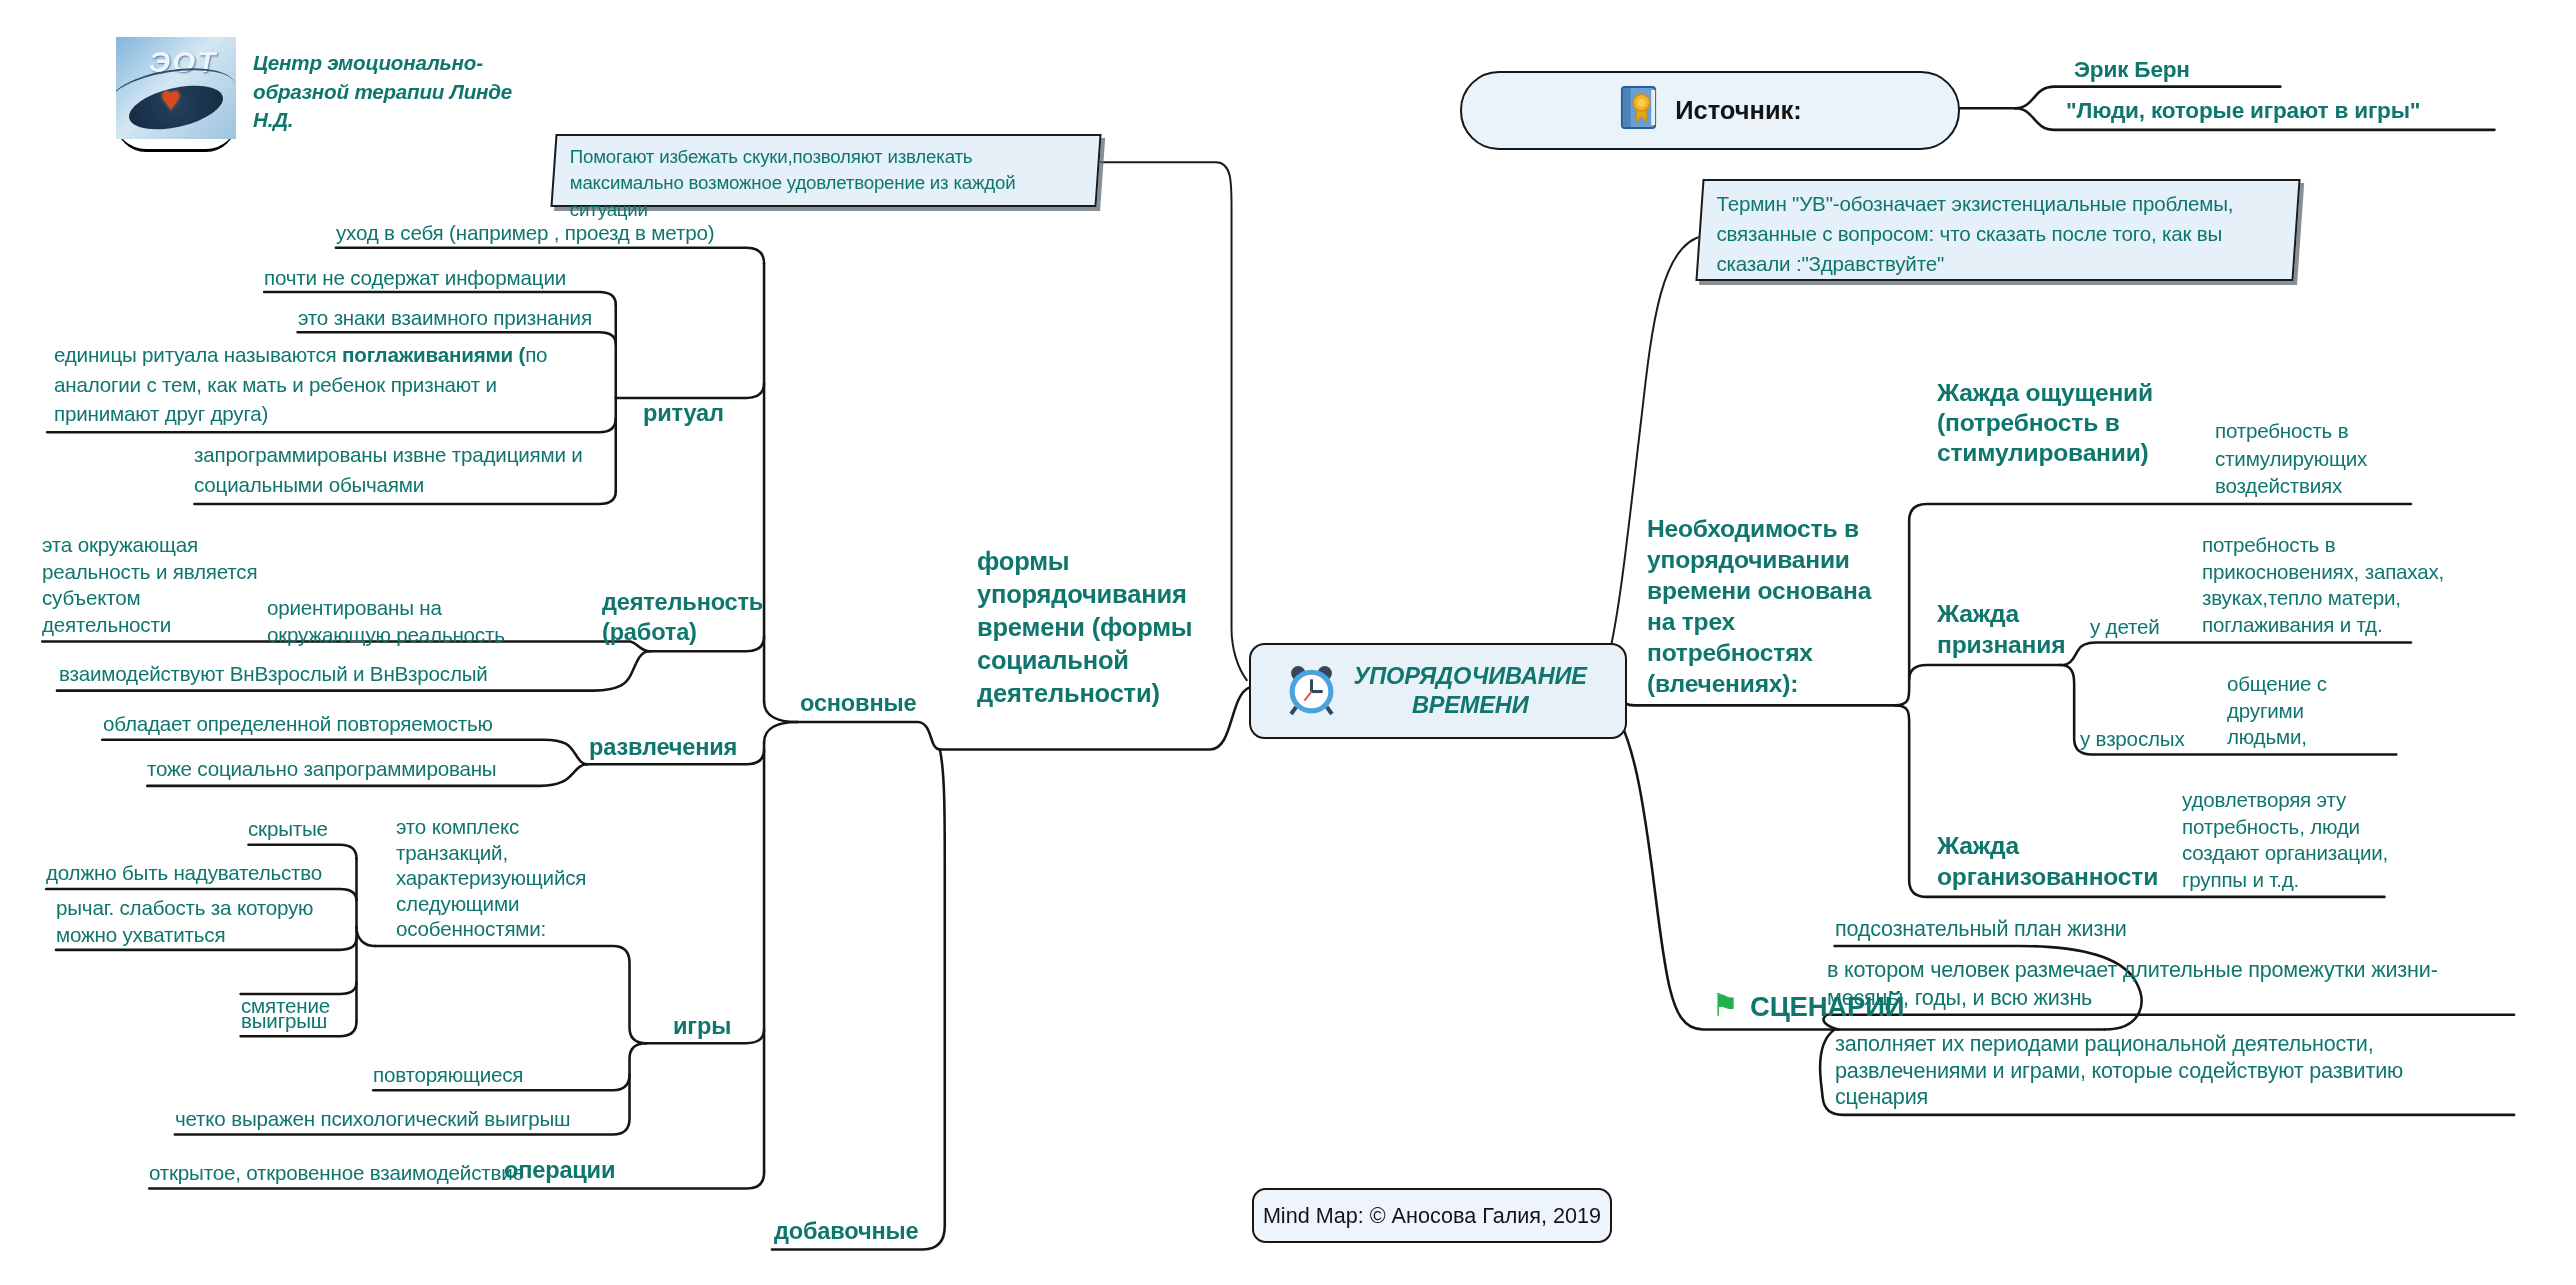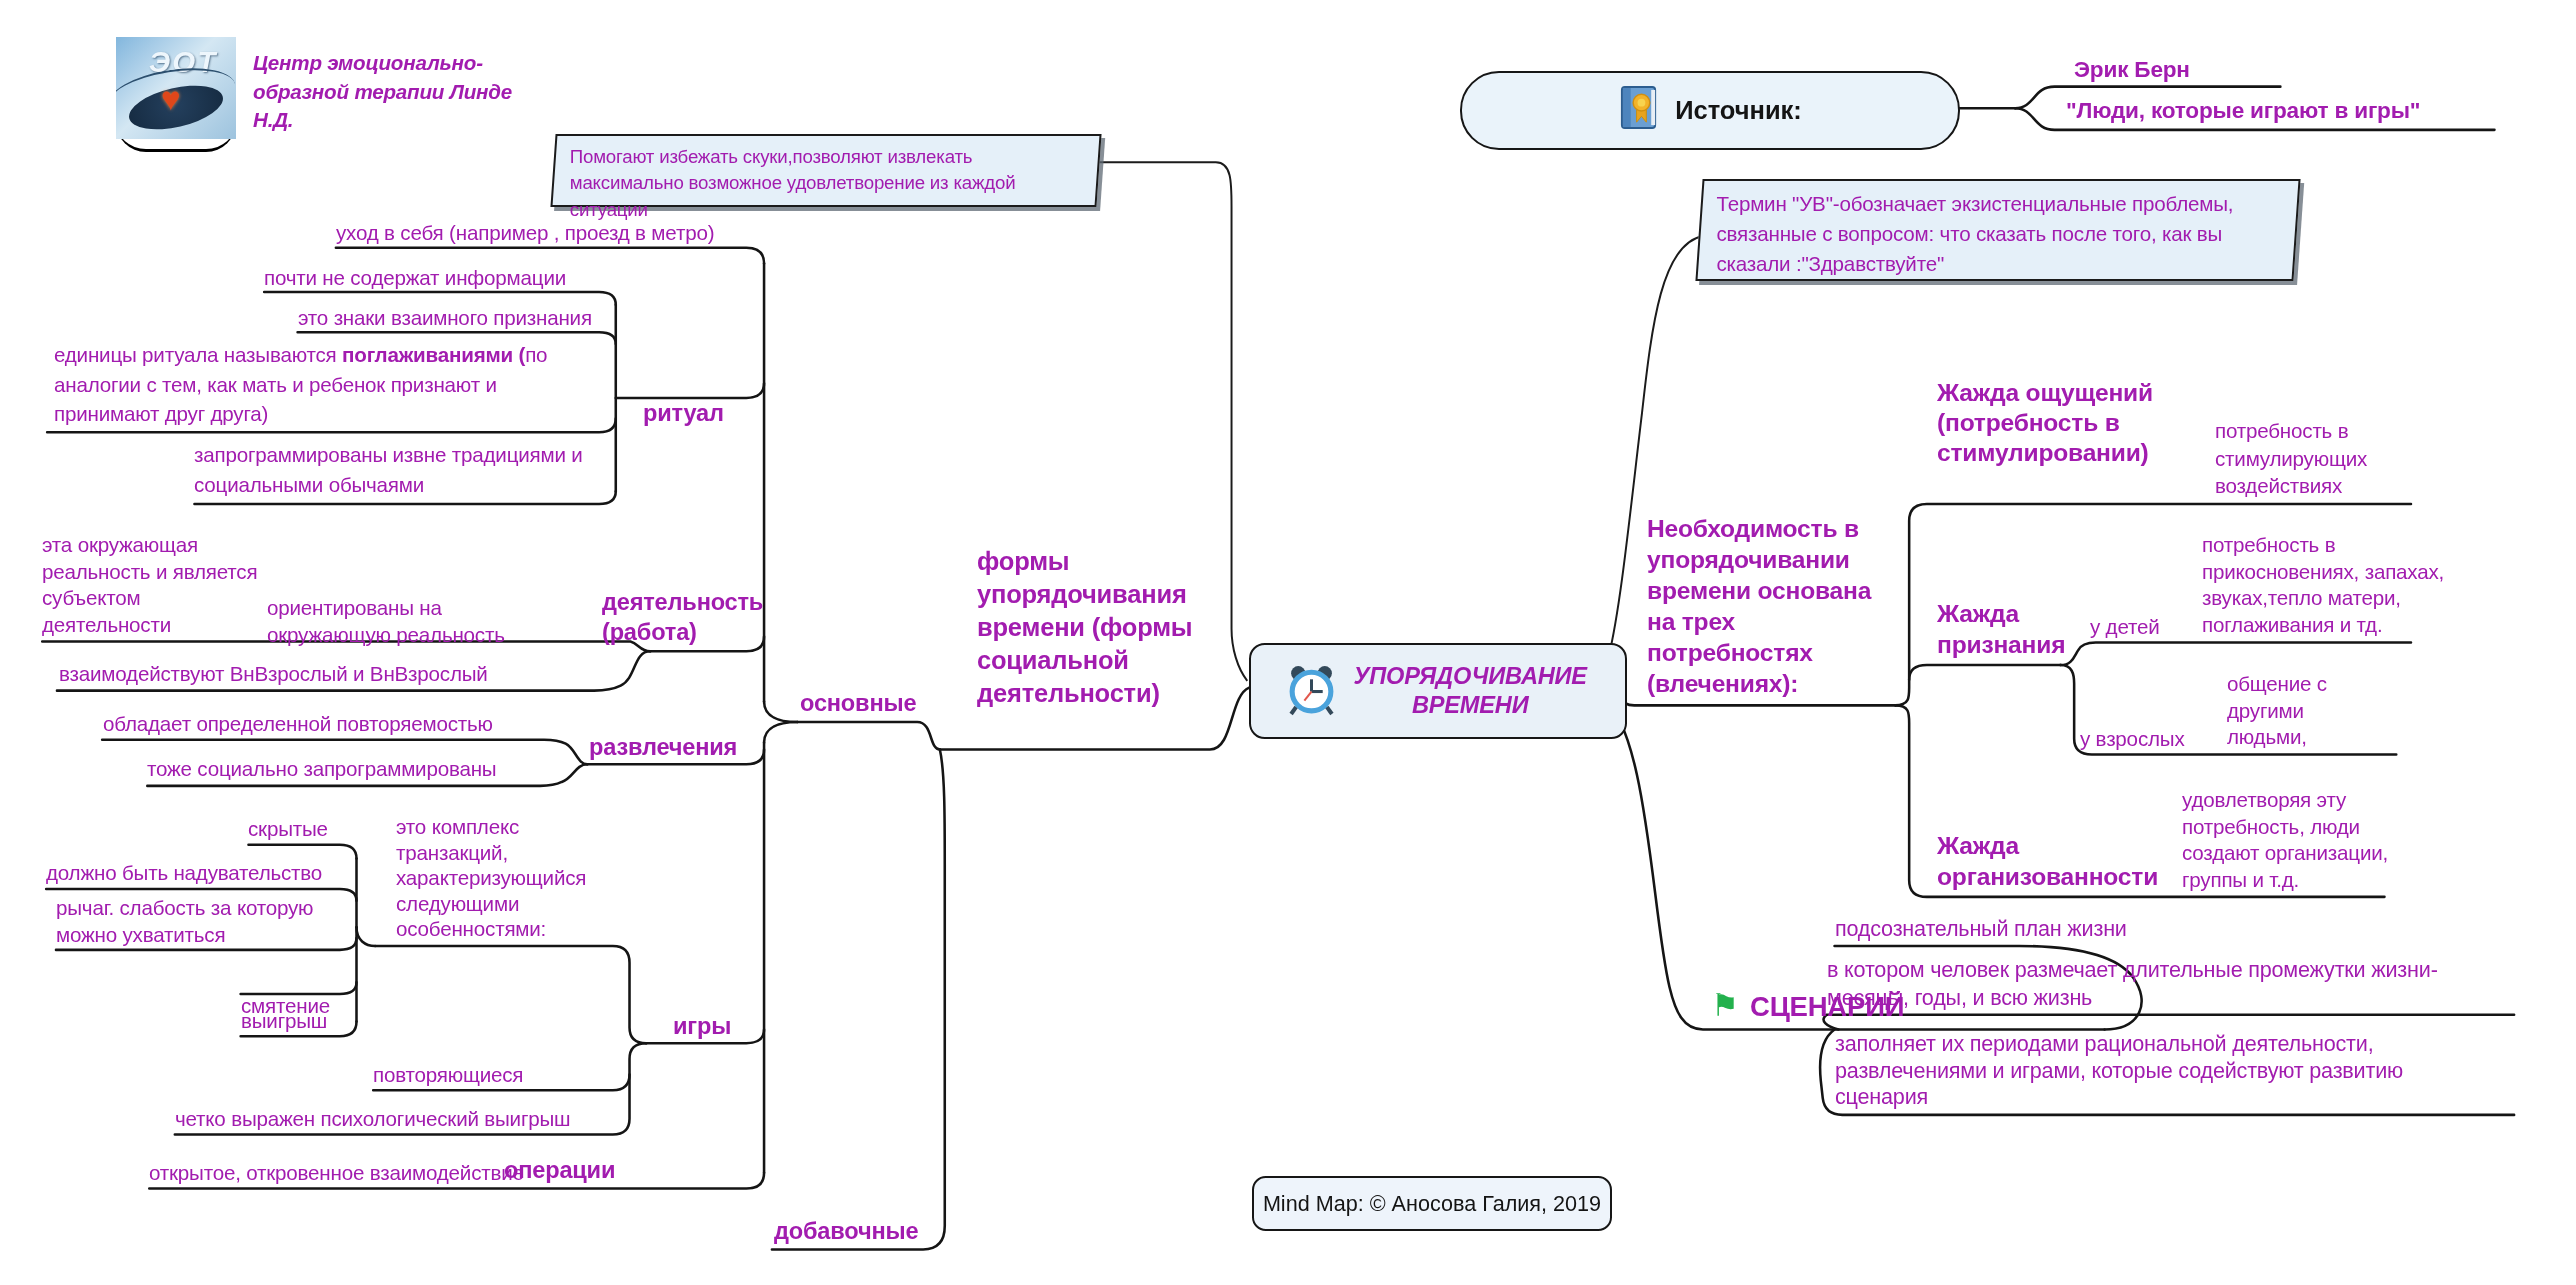--- a/index.html
+++ b/index.html
@@ -1,33 +1,33 @@
 <!DOCTYPE html>
 <html><head>
 <meta charset="utf-8">
 <style>
   html,body{margin:0;padding:0;background:#ffffff;}
   .canvas{position:relative;width:2576px;height:1286px;background:#fff;overflow:hidden;
           font-family:"Liberation Sans","DejaVu Sans",sans-serif;color:#141414;}
   svg.wires{position:absolute;left:0;top:0;z-index:1;pointer-events:none;}
-  .t{position:absolute;z-index:2;font-size:20.6px;line-height:25.5px;letter-spacing:-0.2px;color:#a21caf;white-space:nowrap;}
+  .t{position:absolute;z-index:2;font-size:20.6px;line-height:25.5px;letter-spacing:-0.2px;color:#0f766e;white-space:nowrap;}
   .t.wrap{white-space:normal;}
   .b{font-weight:bold;}
   .sec{font-size:23.6px;font-weight:bold;}
   .big{font-size:25.5px;font-weight:bold;line-height:33px;white-space:normal;}
   .rbig{font-size:24.6px;font-weight:bold;line-height:31px;white-space:normal;}
   .node{position:absolute;z-index:3;background:#e9f1f8;border:2.6px solid #161616;border-radius:15.7px;
         display:flex;align-items:center;justify-content:center;}
   .note{position:absolute;z-index:3;background:#e5f0f9;border:2.2px solid #1b1b1b;
         transform:skewX(-4deg);box-shadow:3.9px 3.9px 0 rgba(95,106,116,0.75);}
   .note-inner{transform:skewX(4deg);padding:7.9px 15.7px;}
   .pill{position:absolute;z-index:3;background:#eaf3fa;border:2.6px solid #161616;border-radius:39px;
         display:flex;align-items:center;justify-content:center;gap:17.7px;}
   .footerbox{position:absolute;z-index:3;background:#eef4fb;border:2.4px solid #161616;border-radius:13.7px;
-        display:flex;align-items:center;justify-content:center;font-size:21.6px;}
+        display:flex;align-items:center;justify-content:center;font-size:21.6px;margin-top:12px;}
   .logo{position:absolute;z-index:3;width:120px;height:102px;border-bottom:3.9px solid #000;padding-bottom:10px;border-radius:30px;}
   .logo-face{position:relative;width:100%;height:100%;overflow:hidden;
         background:linear-gradient(135deg,#82b6dd 0%,#d4e7f3 45%,#9dc3de 100%);}
   .logo-abbr{position:absolute;left:33px;top:7.9px;color:#eef6fc;font-weight:bold;font-style:italic;
         font-size:29.5px;letter-spacing:2px;text-shadow:1px 1px 2px rgba(20,50,80,.6);}
   .logo-arc{position:absolute;left:-7.9px;top:33px;width:128px;height:47px;border-top:2.5px solid #2c4f6e;
         border-radius:50%;transform:rotate(-9deg);}
   .logo-ellipse{position:absolute;left:11.8px;top:51px;width:96px;height:39px;border-radius:50%;
         background:radial-gradient(circle at 50% 40%,#24405e,#152a40);transform:rotate(-13deg);}
   .logo-heart{position:absolute;left:45px;top:43px;font-size:33px;color:#e0471a;

